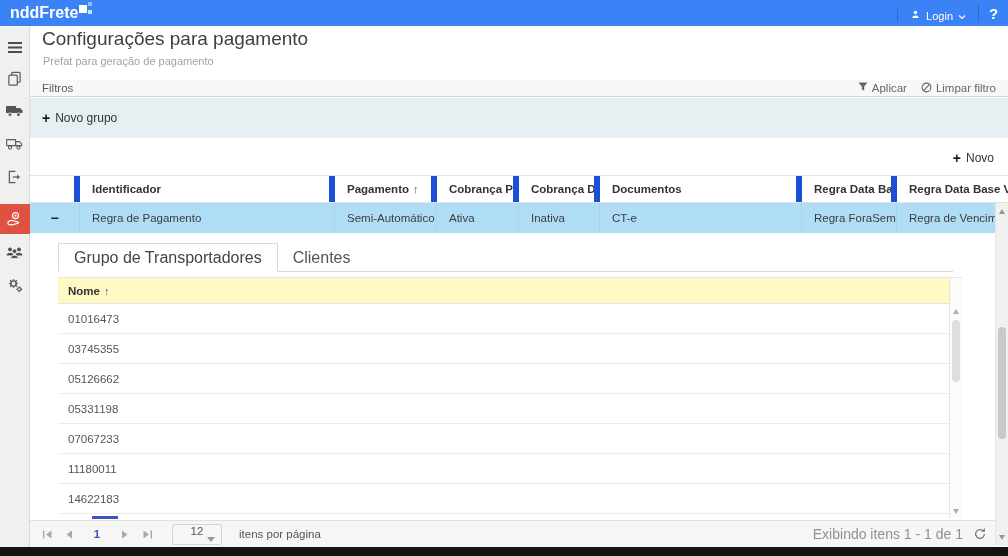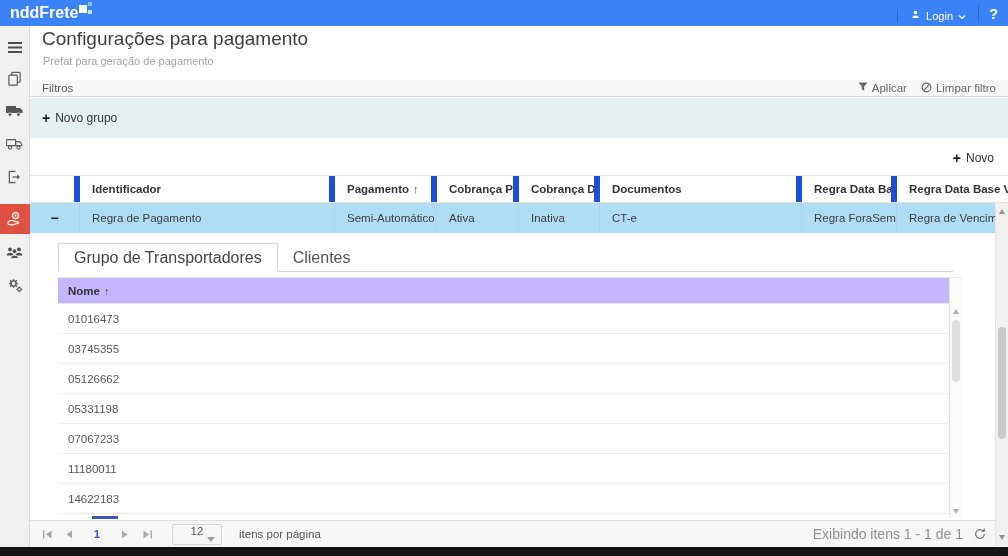--- a/index.html
+++ b/index.html
@@ -59,21 +59,21 @@
   .expander { justify-content:center; padding:0; font-weight:bold; font-size:14px; color:#222; }
 
   
   .detail { position:absolute; left:30px; top:233px; width:965px; height:287px; background:#fff; }
   .tabs { position:absolute; left:28px; top:10px; height:29px; display:flex; z-index:2; }
   .tab { padding:0 15px; display:flex; align-items:center; font-size:16px; color:#555; cursor:pointer; }
   .tab.active { background:#fff; border:1px solid #d8d8d6; border-bottom:1px solid #fff; color:#444; }
   .tab-line { position:absolute; left:28px; top:38px; width:895px; height:1px; background:#d8d8d6; z-index:1; }
 
   .inner-grid { position:absolute; left:28px; top:44px; width:904px; height:241px; border-top:1px solid #e6e6e4; overflow:hidden; }
-  .ig-header { height:26px; background:#c4b5fd; border-bottom:1px solid #e4e4e2; display:flex; align-items:center; padding-left:10px; font-size:11.5px; font-weight:bold; color:#333; width:891px; }
+  .ig-header { height:26px; background:#fef9c3; border-bottom:1px solid #e4e4e2; display:flex; align-items:center; padding-left:10px; font-size:11.5px; font-weight:bold; color:#333; width:891px; }
   .ig-row { height:30px; display:flex; align-items:center; padding-left:10px; font-size:11.5px; color:#555; border-bottom:1px solid #ececea; width:891px; cursor:pointer; }
   .ig-scroll { position:absolute; right:0; top:0; width:13px; height:241px; border-left:1px solid #e4e4e2; background:#fbfbf9; }
   .ig-scroll .arr-up { position:absolute; left:3px; top:31px; width:0; height:0; border-left:3.5px solid transparent; border-right:3.5px solid transparent; border-bottom:5px solid #aeaeae; }
   .ig-scroll .arr-down { position:absolute; left:3px; bottom:5px; width:0; height:0; border-left:3.5px solid transparent; border-right:3.5px solid transparent; border-top:5px solid #aeaeae; }
   .ig-scroll .thumb { position:absolute; left:2px; top:42px; width:8px; height:62px; background:#dedede; border-radius:4px; }
   .h-thumb { position:absolute; left:62px; top:283px; width:26px; height:3px; background:#4053b8; }
 
   
   .pager { position:absolute; left:30px; top:520px; width:965px; height:27px; background:#f6f6f4; border-top:1px solid #e0e0de; display:flex; align-items:center; font-size:11.5px; color:#555; }
   .pg-icon { width:22px; height:27px; display:flex; align-items:center; justify-content:center; cursor:pointer; }

